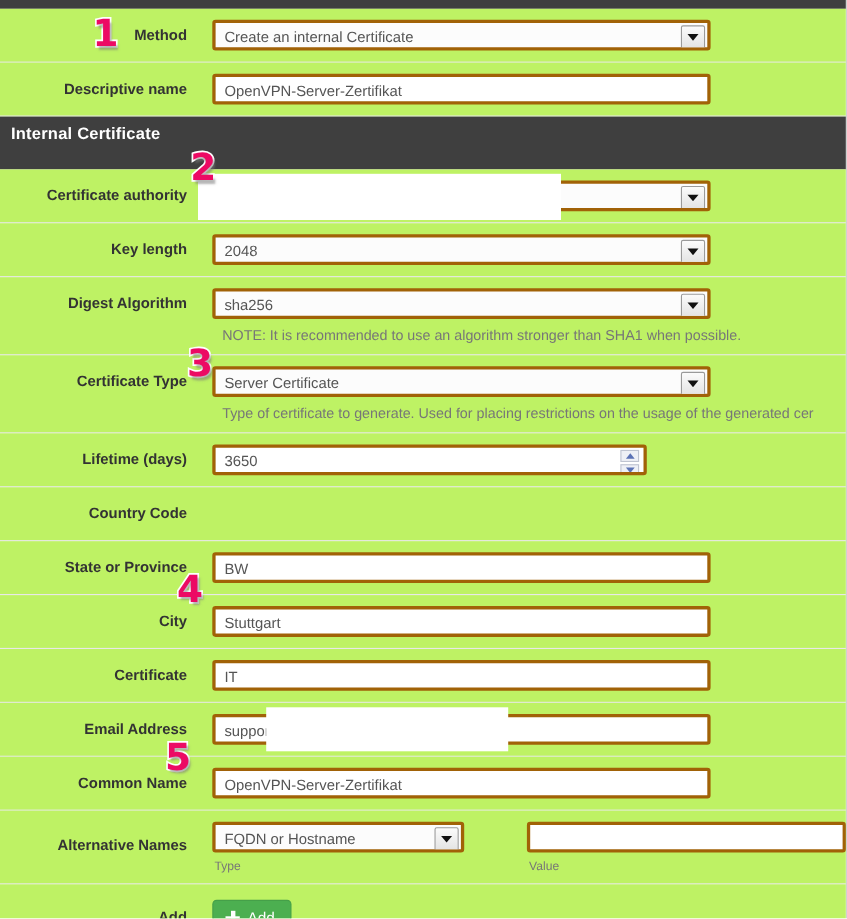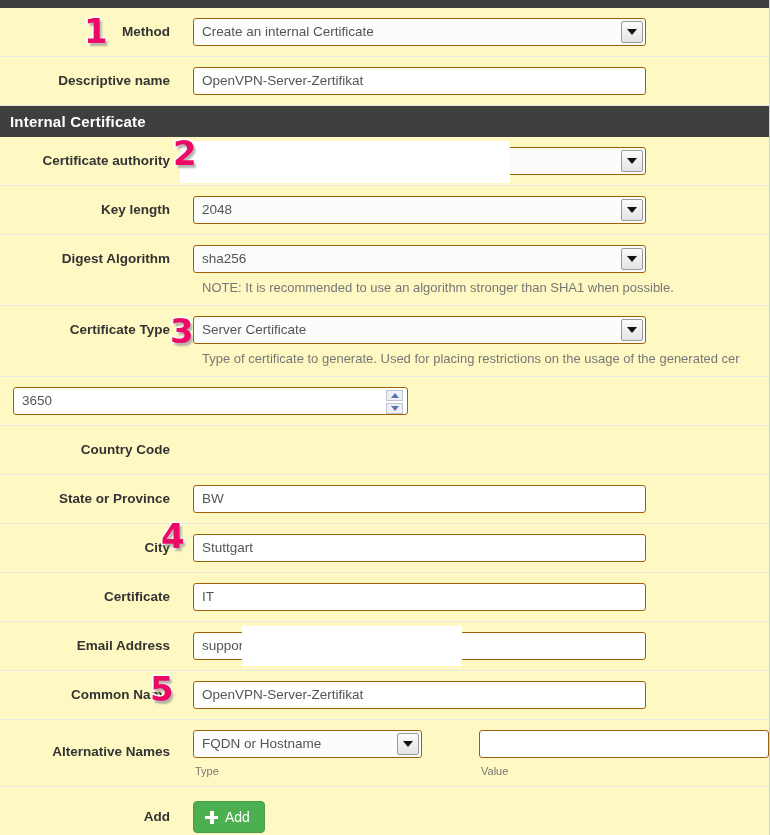--- a/index.html
+++ b/index.html
@@ -26,32 +26,32 @@
   }
 
   
   .section-header {
     background: #3f3f3f;
     color: #ffffff;
     font-size: 15px;
     font-weight: bold;
     padding: 7px 0 7px 10px;
     letter-spacing: .2px;
-    height: 31px;
+    height: 48px;
     line-height: 17px;
   }
 
   
   .row {
     display: flex;
     align-items: flex-start;
     border-bottom: 1px solid #e8e8e8;
     min-height: 49px;
     padding: 0;
-    background: #fef9c3;
+    background: #bef264;
   }
   .row.noborder { border-bottom: none; }
 
   .label {
     width: 180px;
     min-width: 180px;
     text-align: right;
     padding: 16px 10px 0 0;
     font-size: 13.5px;
     font-weight: bold;
@@ -61,21 +61,21 @@
   .field {
     flex: 1;
     padding: 10px 0 9px 13px;
     position: relative;
     min-width: 0;
   }
 
   
   .ctl {
     height: 28px;
-    border: 1px solid #a16207;
+    border: 3px solid #a16207;
     border-radius: 3px;
     background: #fff;
     font-size: 13.5px;
     color: #555;
     line-height: 26px;
     padding: 0 8px;
     display: block;
     position: relative;
     white-space: nowrap;
     overflow: hidden;
@@ -272,20 +272,21 @@
         <span>Server Certificate</span>
         <span class="arrow">
             <i></i>
           </span>
       </div>
       <div class="help">Type of certificate to generate. Used for placing restrictions on the usage of the generated cer</div>
     </div>
   </div>
 
   <div class="row">
+    <div class="label">Lifetime (days)</div>
     <div class="field">
       <div class="ctl number">
         <span>3650</span>
         <span class="spinner">
           <span class="sp up">
               <i></i>
             </span>
           <span class="sp down">
               <i></i>
             </span>

